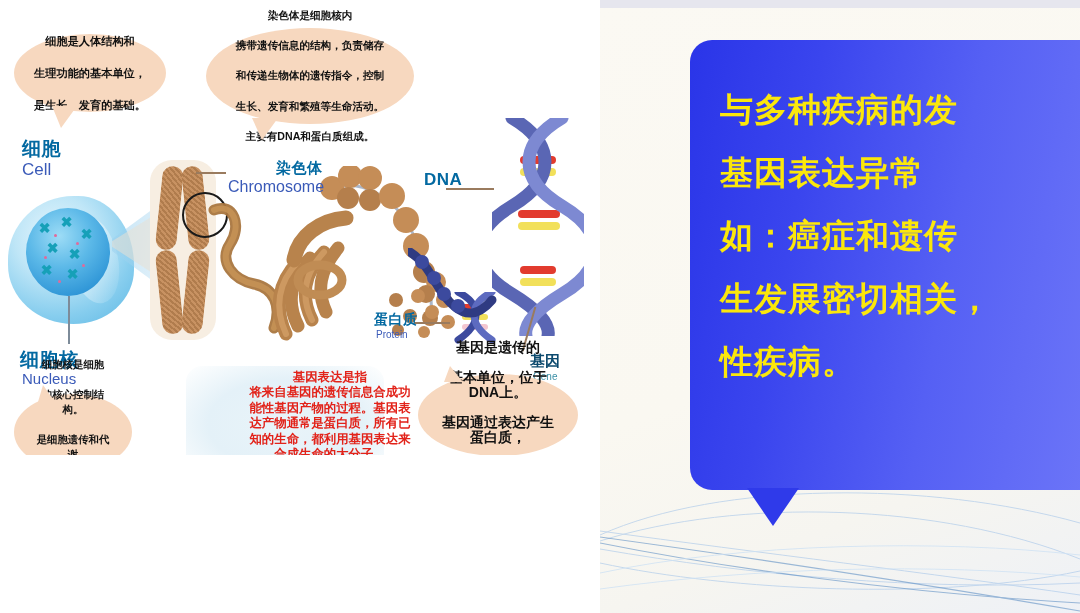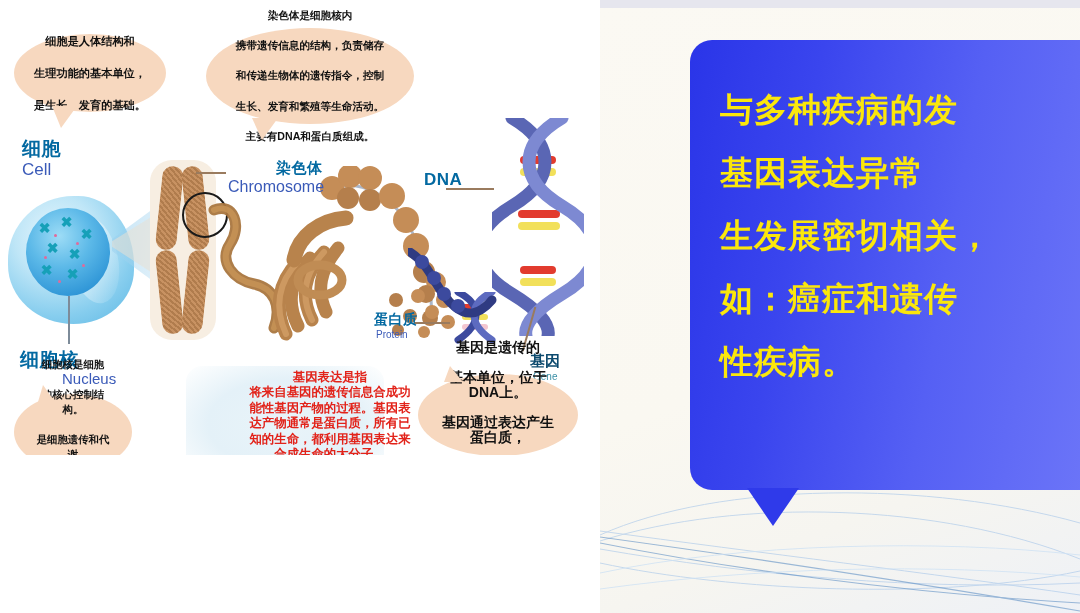--- a/index.html
+++ b/index.html
@@ -227,21 +227,21 @@
 
     <div class="leader" style="left:196px;top:172px;width:30px;"></div>
     <div class="leader" style="left:446px;top:188px;width:48px;"></div>
     <div class="leader" style="left:414px;top:322px;width:36px;"></div>
     <div class="leader" style="left:528px;top:306px;width:1.6px;height:46px;background:#9a7b5e;transform:rotate(16deg);"></div>
 
     <div class="lbl-cn" style="left:22px;top:136px;font-size:19px;">细胞</div>
     <div class="lbl-en" style="left:22px;top:160px;font-size:17px;">Cell</div>
 
     <div class="lbl-cn" style="left:20px;top:347px;font-size:19px;">细胞核</div>
-    <div class="lbl-en" style="left:22px;top:370px;font-size:15px;margin-left:40px;">Nucleus</div>
+    <div class="lbl-en" style="left:22px;top:370px;font-size:15px;">Nucleus</div>
 
     <div class="lbl-cn" style="left:228px;top:159px;font-size:15px;margin-left:48px;">染色体</div>
     <div class="lbl-en" style="left:228px;top:178px;font-size:16px;">Chromosome</div>
 
     <div class="lbl-cn" style="left:424px;top:170px;font-size:17px;">DNA</div>
 
     <div class="lbl-cn" style="left:374px;top:311px;font-size:14px;">蛋白质</div>
     <div class="lbl-en" style="left:376px;top:329px;font-size:10px;">Protein</div>
 
     <div style="position:absolute;left:530px;top:352px;font-size:15px;font-weight:bold;color:#0c4a6e;">基因</div>
@@ -311,19 +311,19 @@
         <path d="M0 126 C 160 104, 330 100, 480 114"></path>
       </g>
     </svg>
 
     <div class="cloud"></div>
     <div class="cloud-tail"></div>
 
     <div class="cloud-text">
       <div>与多种疾病的发</div>
       <div>基因表达异常</div>
+      <div>如：癌症和遗传</div>
       <div>生发展密切相关，</div>
-      <div>如：癌症和遗传</div>
       <div>性疾病。</div>
     </div>
   </div>
 
 </div>
 
 </body></html>

